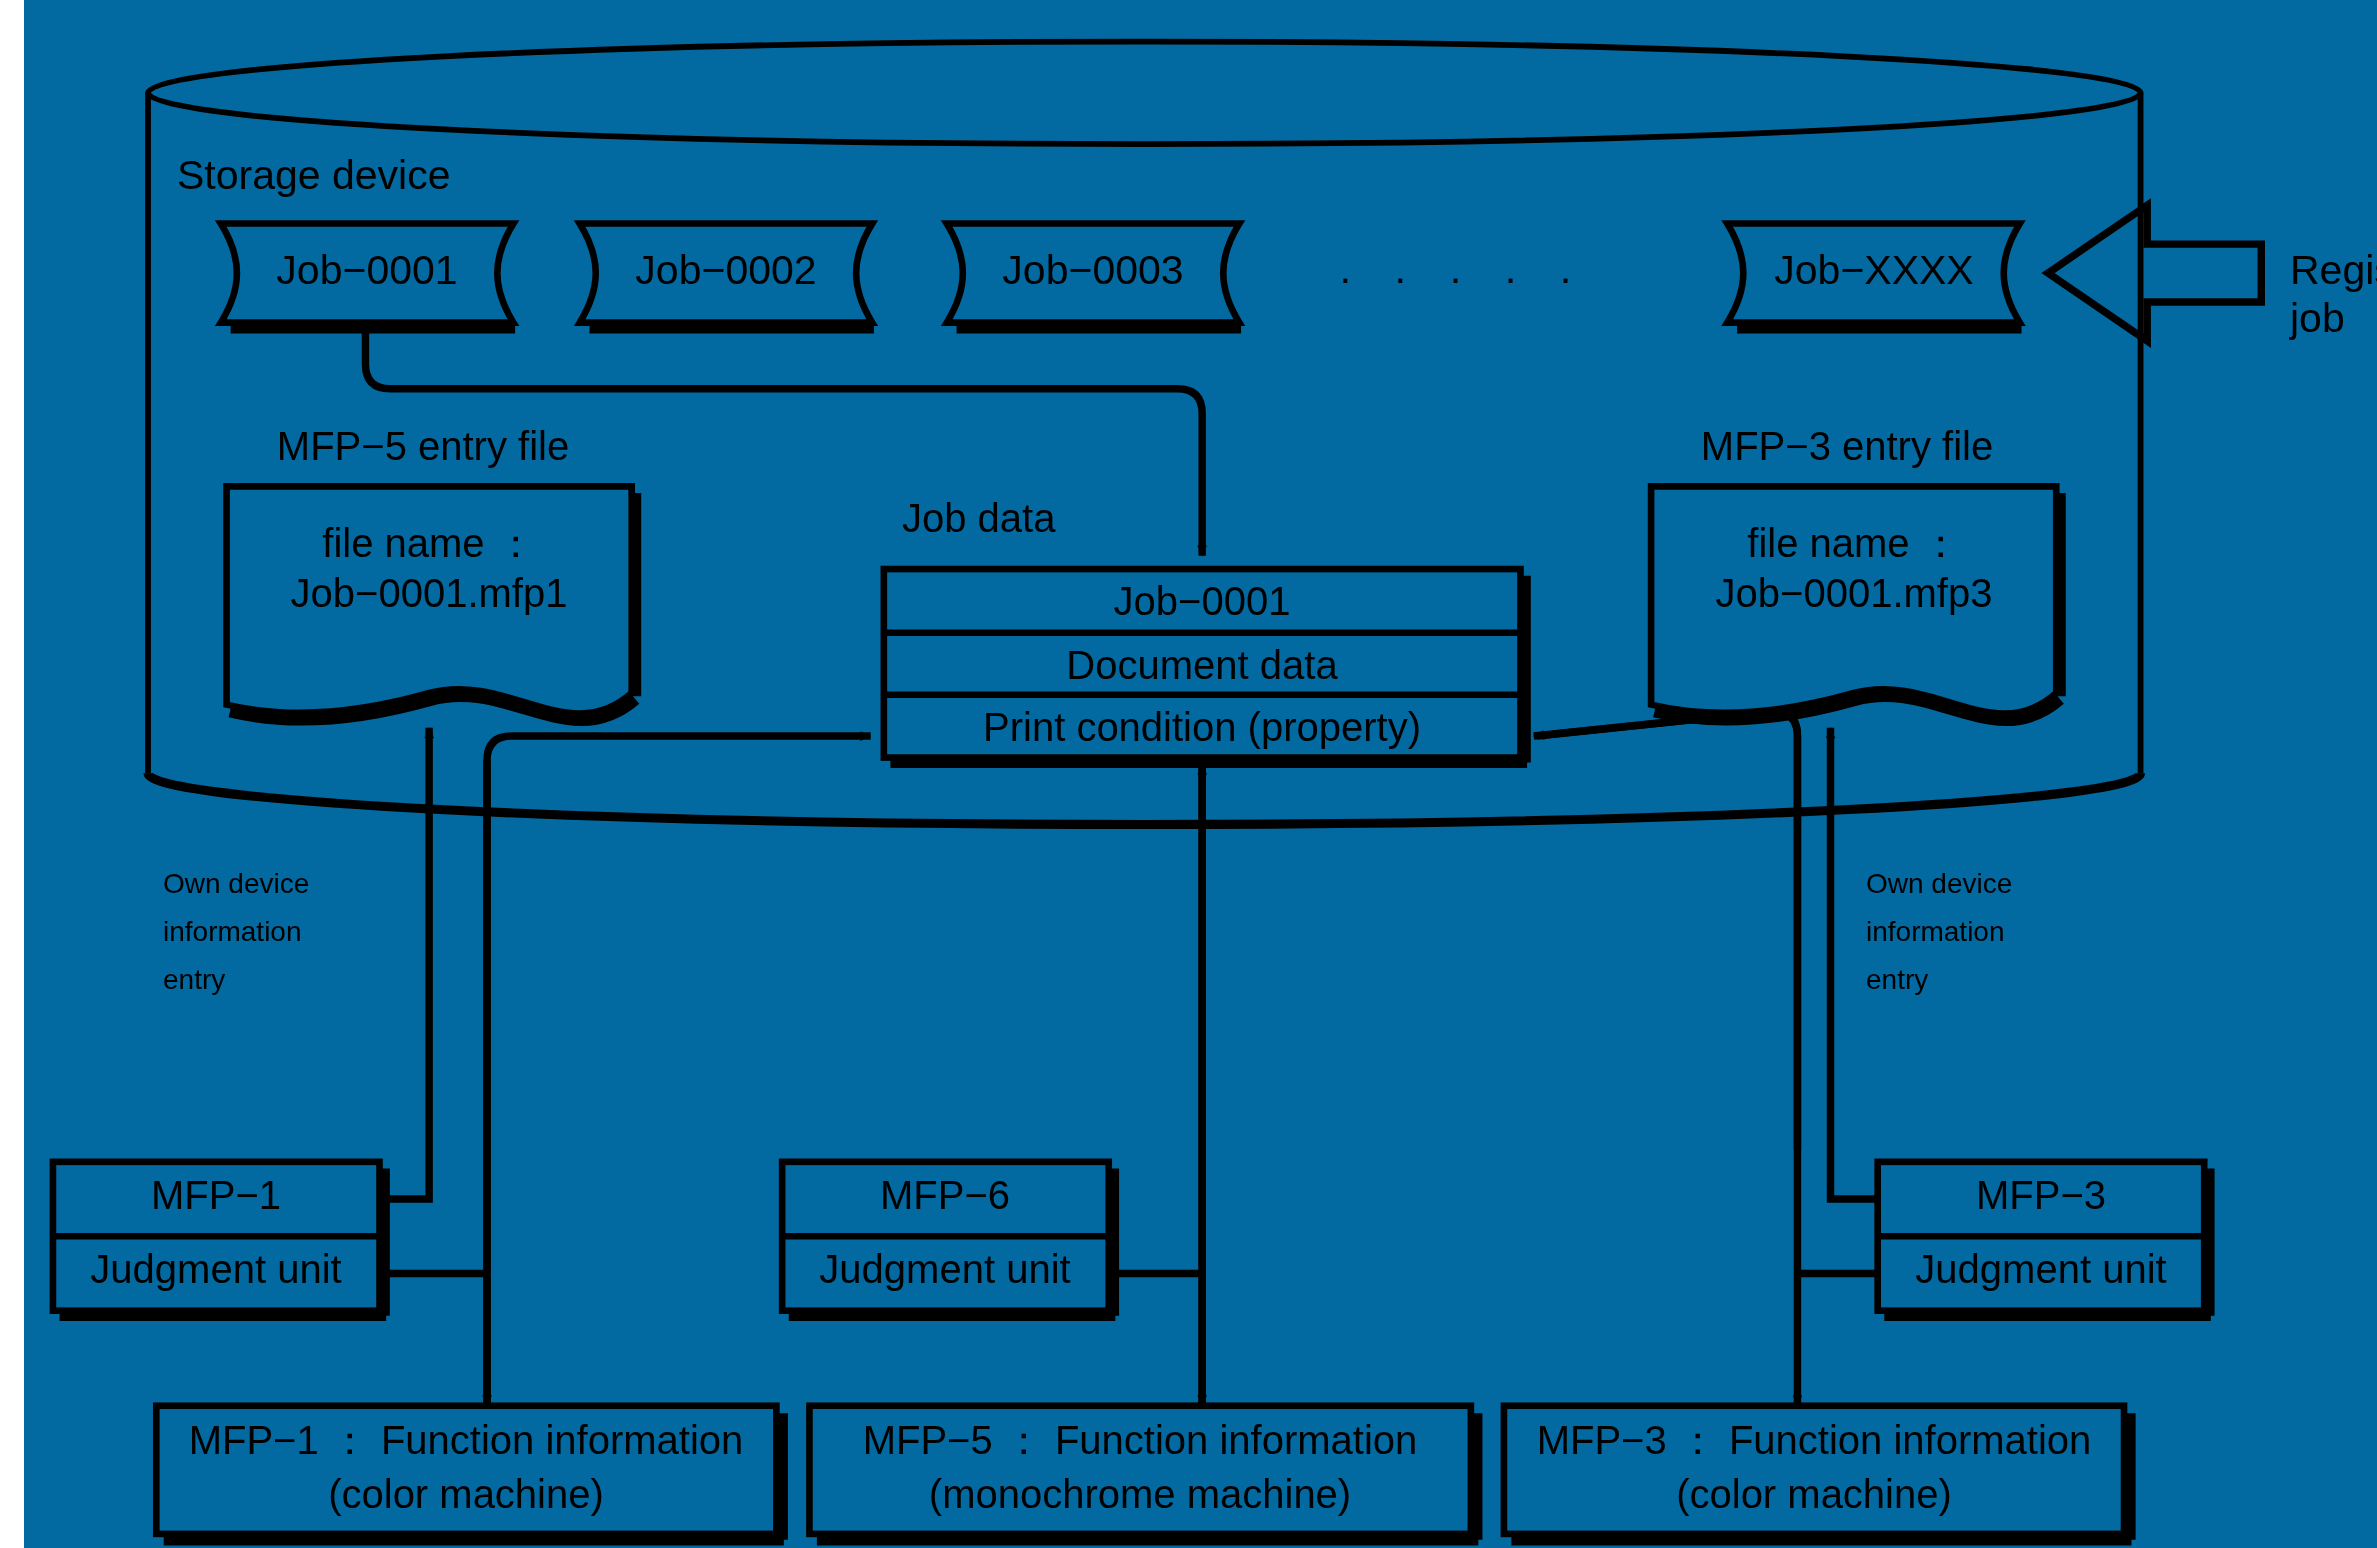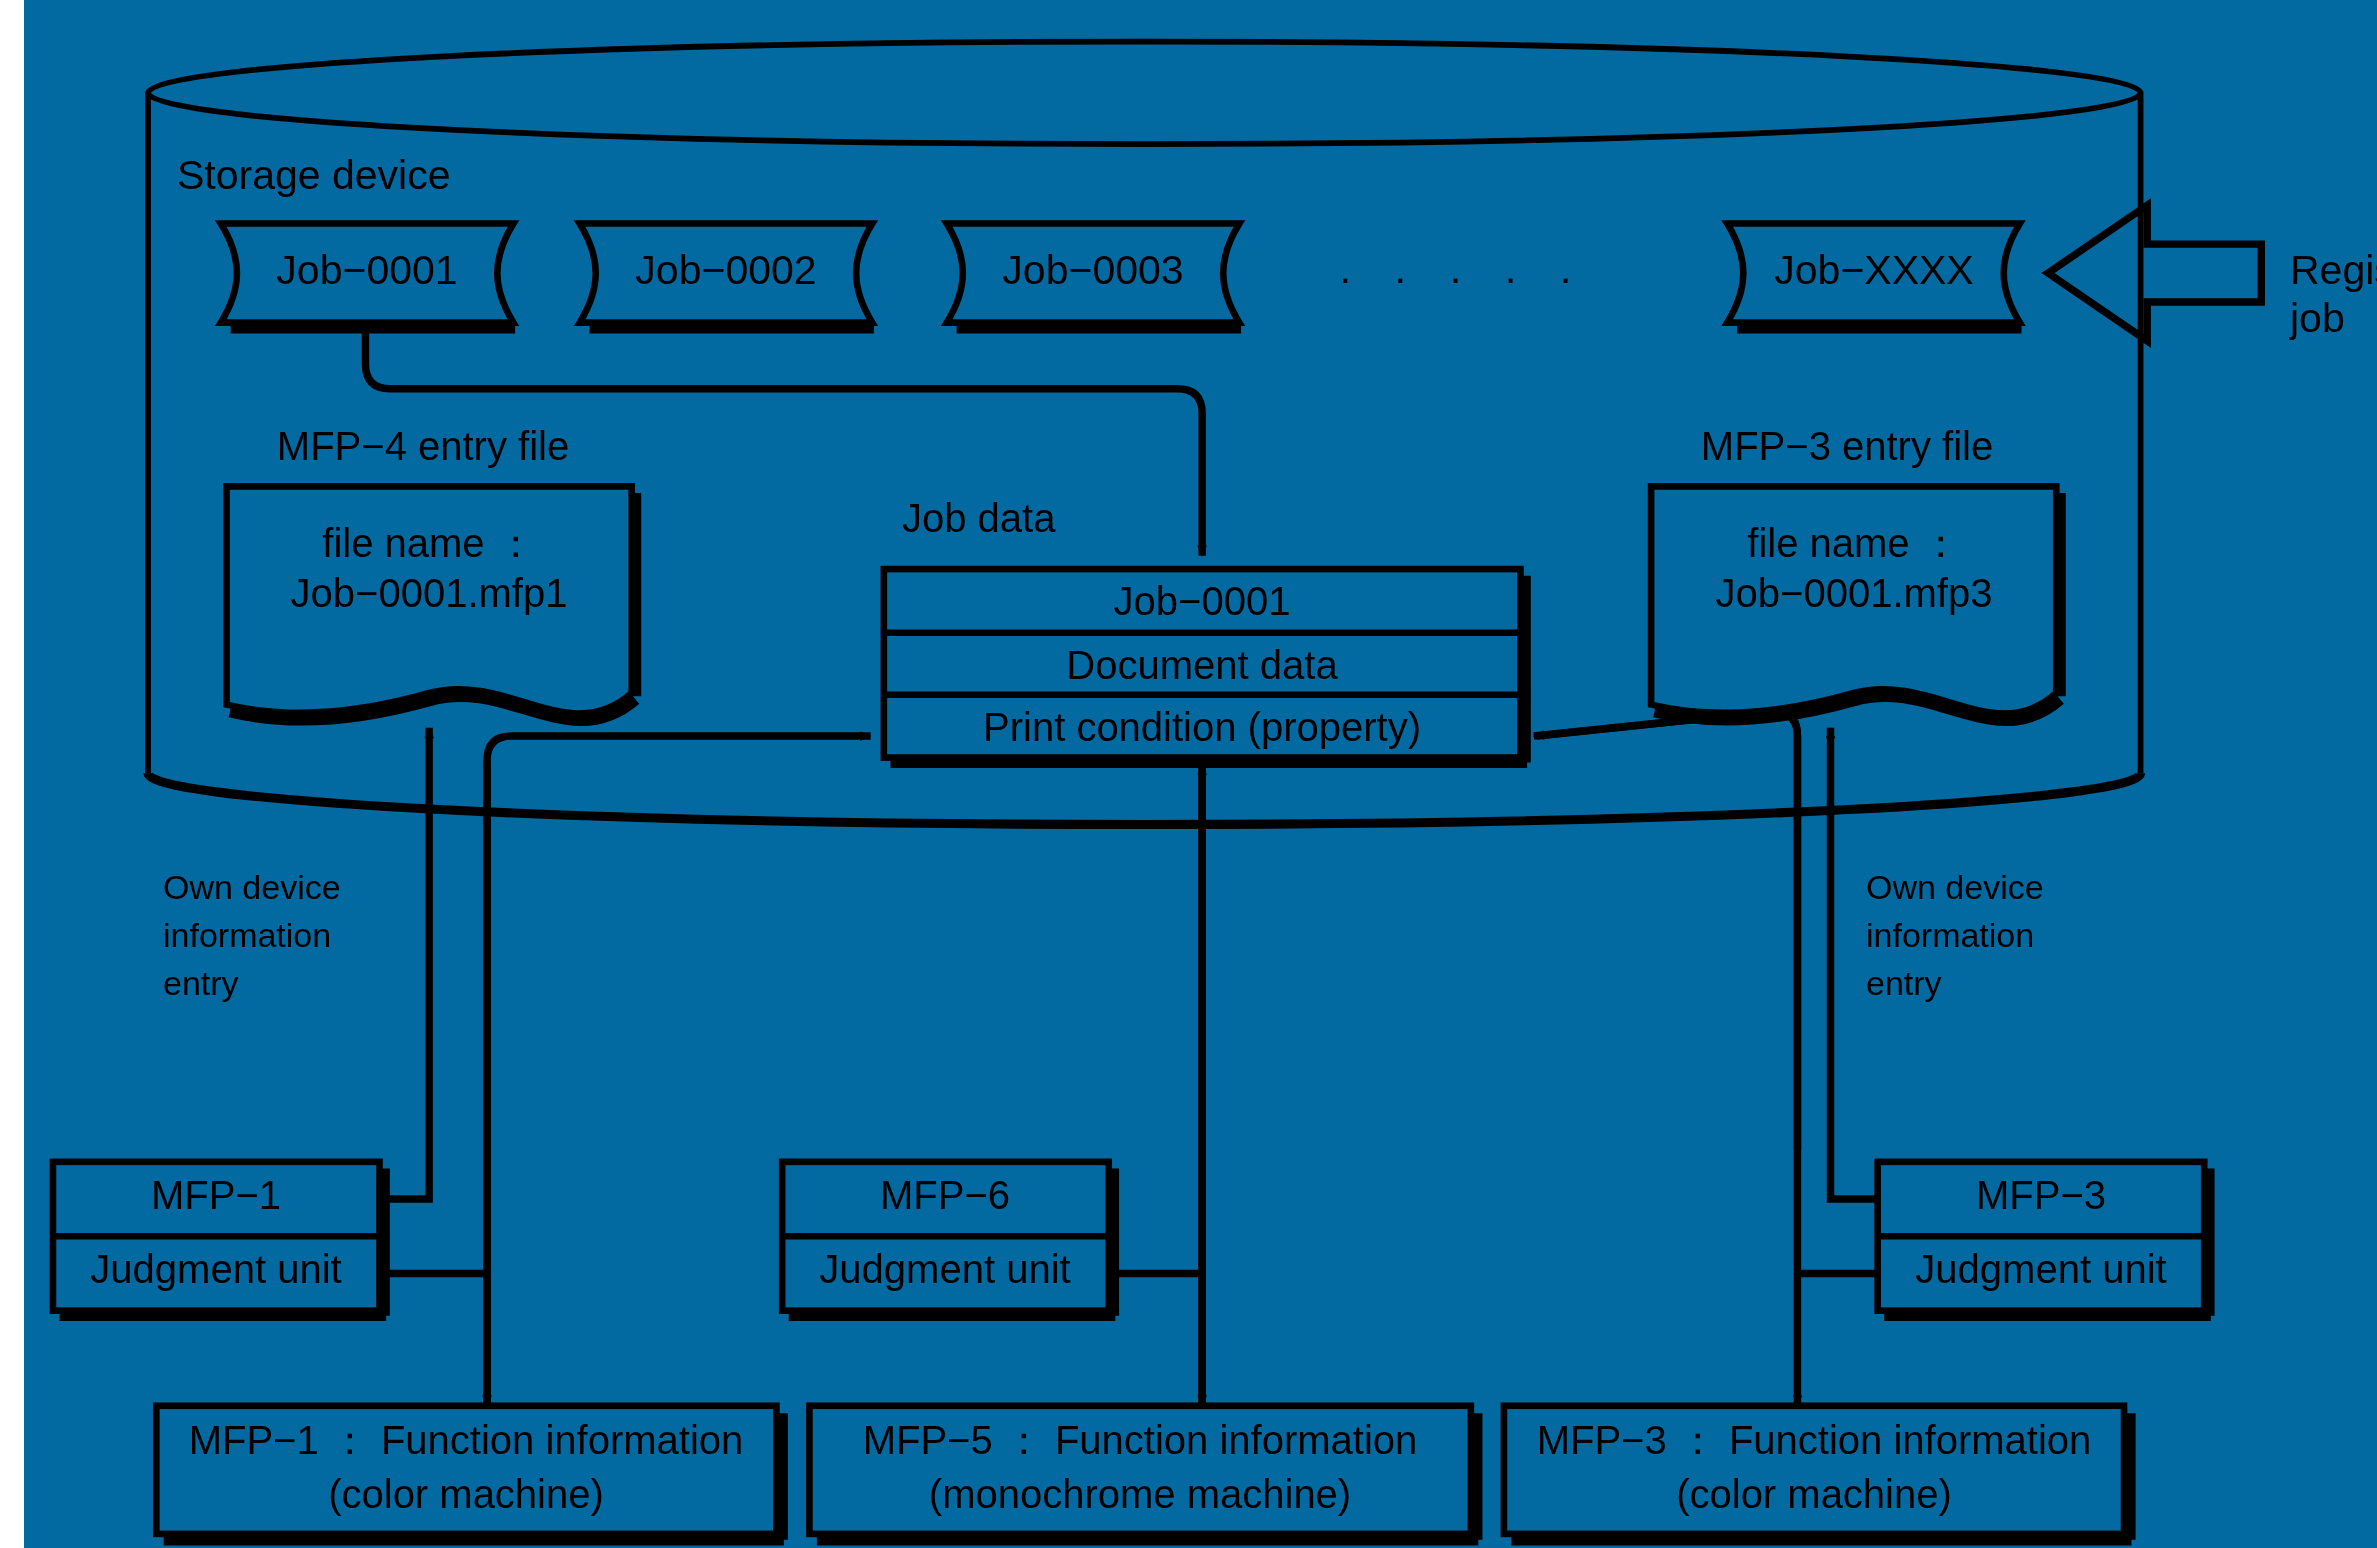--- a/index.html
+++ b/index.html
@@ -27,21 +27,21 @@
   }
   .lbl {
     position: absolute;
     white-space: pre;
     line-height: 1.12;
     color: #000;
     letter-spacing: 0px;
   }
   .c  { text-align: left; transform: translateX(-50%); }
   .l  { text-align: left; }
-  .t46 { font-size: 34px; text-align: center; }
+  .t46 { font-size: 28px; text-align: center; }
   .t48 { font-size: 40px; }
   .t50 { font-size: 41px; }
 </style>
 </head>
 <body>
 
 <div id="stage">
 
   <svg id="art" viewBox="0 0 2875 1873" xmlns="http://www.w3.org/2000/svg">
 
@@ -222,21 +222,21 @@
 
   <div class="lbl c t50" style="left:1069px; top:248px;">Job−0003</div>
 
   <div class="lbl c t50" style="left:1439px; top:256px; letter-spacing:15px;">· · · · ·</div>
 
   <div class="lbl c t50" style="left:1850px; top:248px;">Job−XXXX</div>
 
   <div class="lbl l t50" style="left:2266px; top:248px;">Register</div>
   <div class="lbl l t50" style="left:2266px; top:296px;">job</div>
 
-  <div class="lbl c t48" style="left:399px; top:424px;">MFP−4 entry file</div>
+  <div class="lbl c t48" style="left:399px; top:424px;">MFP−5 entry file</div>
   <div class="lbl c t48" style="left:405px; top:521px;">file name ：</div>
   <div class="lbl c t48" style="left:405px; top:571px;">Job−0001.mfp1</div>
 
   <div class="lbl c t48" style="left:1823px; top:424px;">MFP−3 entry file</div>
   <div class="lbl c t48" style="left:1830px; top:521px;">file name ：</div>
   <div class="lbl c t48" style="left:1830px; top:571px;">Job−0001.mfp3</div>
 
   <div class="lbl l t48" style="left:878px; top:496px;">Job data</div>
 
   <div class="lbl c t48" style="left:1178px; top:579px;">Job−0001</div>

